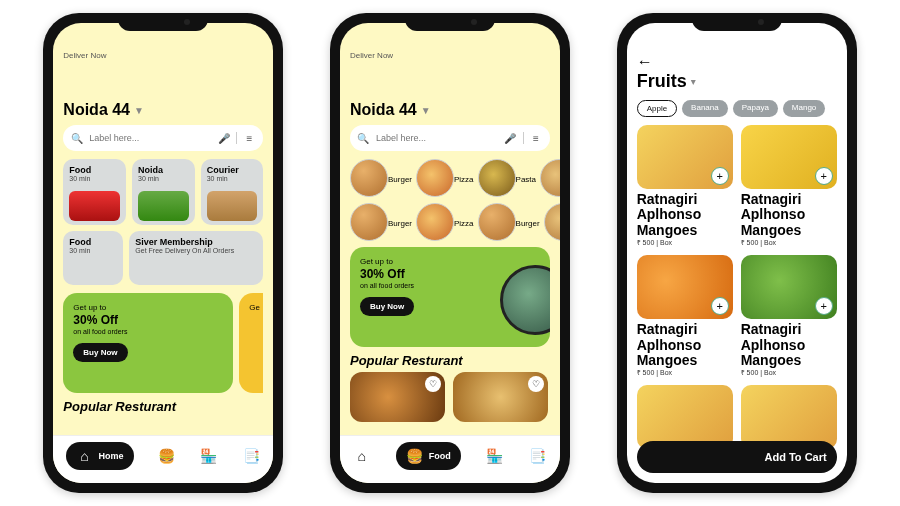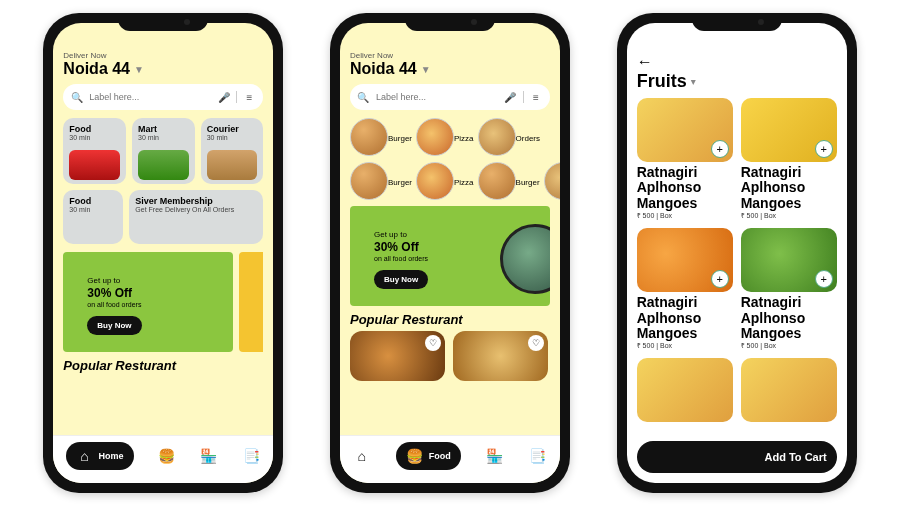--- a/index.html
+++ b/index.html
@@ -3,38 +3,38 @@
 <meta charset="utf-8">
 <style>
   * { box-sizing: border-box; margin: 0; padding: 0; font-family: -apple-system, Helvetica, Arial, sans-serif; }
   body { background: #fff; width: 900px; height: 506px; display: flex; justify-content: space-around; align-items: center; padding: 10px 20px; }
   .phone { width: 240px; height: 480px; background: #111; border-radius: 36px; padding: 10px; position: relative; box-shadow: 0 2px 10px rgba(0,0,0,.2); }
   .screen { width: 100%; height: 100%; background: #fef9c3; border-radius: 28px; overflow: hidden; position: relative; display: flex; flex-direction: column; }
   .notch { position: absolute; top: 0; left: 50%; transform: translateX(-50%); width: 90px; height: 18px; background: #111; border-radius: 0 0 12px 12px; z-index: 20; }
   .notch::after { content:""; position:absolute; right:18px; top:6px; width:6px; height:6px; border-radius:50%; background:#222; }
   .content { flex: 1; overflow: hidden; padding: 6px 10px 0; }
   .deliver { font-size: 8px; color: #555; margin-top: 22px; }
-  .loc-row { display: flex; align-items: center; gap: 4px; margin-bottom: 6px; }
+  .loc-row { display: flex; align-items: center; gap: 4px; margin-bottom: 6px; margin-top: 41px; }
   .loc { font-size: 16px; font-weight: 700; }
   .chev { font-size: 10px; color: #888; }
   .search { background: #fff; border-radius: 14px; height: 26px; display: flex; align-items: center; padding: 0 8px; gap: 6px; margin-bottom: 8px; }
   .search input { flex: 1; border: none; outline: none; font-size: 9px; background: transparent; }
   .sicon { width: 12px; height: 12px; display: flex; align-items: center; justify-content: center; font-size: 10px; color: #555; }
   .divider { width: 1px; height: 12px; background: #ccc; }
   .tiles { display: grid; grid-template-columns: 1fr 1fr 1fr; gap: 6px; margin-bottom: 6px; }
   .tile { background: #d9dcdc; border-radius: 10px; padding: 6px; height: 66px; position: relative; overflow: hidden; }
   .tile .t-title { font-size: 9px; font-weight: 700; }
   .tile .t-sub { font-size: 7px; color: #444; }
   .tile .ticon { position: absolute; bottom: 4px; left: 6px; right: 6px; height: 30px; border-radius: 6px; }
   .tiles2 { display: grid; grid-template-columns: 60px 1fr; gap: 6px; margin-bottom: 8px; }
   .member { background: #d9dcdc; border-radius: 10px; padding: 6px; height: 54px; }
   .member .mt { font-size: 9px; font-weight: 700; }
   .member .ms { font-size: 7px; color: #444; }
   .promo-row { display: flex; gap: 6px; overflow: hidden; margin-bottom: 6px; }
-  .promo { background: #8bc63f; border-radius: 4px; padding: 24px; min-width: 170px; height: 100px; position: relative; }
+  .promo { background: #8bc63f; border-radius: 14px; padding: 10px; min-width: 170px; height: 100px; position: relative; }
   .promo.yellow { background: #f4c430; min-width: 40px; }
   .promo .pl1 { font-size: 8px; }
   .promo .pl2 { font-size: 12px; font-weight: 800; margin: 1px 0; }
   .promo .pl3 { font-size: 7px; margin-bottom: 6px; }
   .promo .buy { background: #111; color: #fff; border: none; border-radius: 10px; padding: 5px 10px; font-size: 8px; font-weight: 600; }
   .promo .dish { position: absolute; right: -20px; top: 18px; width: 70px; height: 70px; border-radius: 50%; background: radial-gradient(circle at 40% 40%, #7a8, #354); border: 3px solid #222; }
   .sect-title { font-size: 13px; font-weight: 700; margin: 4px 0 4px; font-style: italic; }
   .bottom-nav { background: #fff; height: 48px; display: flex; align-items: center; justify-content: space-around; padding-bottom: 8px; border-top: 1px solid #eee; }
   .nav-pill { background: #111; color: #fff; border-radius: 14px; padding: 5px 10px; display: flex; align-items: center; gap: 5px; font-size: 9px; font-weight:600; }
   .nav-ico { width: 18px; height: 18px; display: flex; align-items: center; justify-content: center; font-size: 14px; }
@@ -95,21 +95,21 @@
         <span class="divider"></span>
         <span class="sicon">≡</span>
       </div>
       <div class="tiles">
         <div class="tile">
           <div class="t-title">Food</div>
           <div class="t-sub">30 min</div>
           <div class="ticon ic-food"></div>
         </div>
         <div class="tile">
-          <div class="t-title">Mart</div>
+          <div class="t-title">Noida</div>
           <div class="t-sub">30 min</div>
           <div class="ticon ic-mart"></div>
         </div>
         <div class="tile">
           <div class="t-title">Courier</div>
           <div class="t-sub">30 min</div>
           <div class="ticon ic-courier"></div>
         </div>
       </div>
       <div class="tiles2">
@@ -166,20 +166,24 @@
       <div class="cat-grid">
         <div class="cat">
             <div class="cat-circ"></div>
             <span class="cat-lbl">Burger</span>
           </div>
         <div class="cat">
             <div class="cat-circ pizza"></div>
             <span class="cat-lbl">Pizza</span>
           </div>
         <div class="cat">
+            <div class="cat-circ pasta"></div>
+            <span class="cat-lbl">Pasta</span>
+          </div>
+        <div class="cat">
             <div class="cat-circ sand"></div>
             <span class="cat-lbl">Orders</span>
           </div>
       </div>
       <div class="cat-grid">
         <div class="cat">
             <div class="cat-circ"></div>
             <span class="cat-lbl">Burger</span>
           </div>
         <div class="cat">
@@ -233,20 +237,26 @@
   <div class="notch"></div>
   <div class="screen" style="background:#fff">
     <div class="content" style="position:relative;height:100%">
       <div class="p3-head">
         <span class="back">←</span>
       </div>
       <div class="loc-row" style="margin-top:2px">
         <span class="fr-title">Fruits</span>
         <span class="chev">▾</span>
       </div>
+      <div class="chips">
+        <span class="chip sel">Apple</span>
+        <span class="chip">Banana</span>
+        <span class="chip">Papaya</span>
+        <span class="chip">Mango</span>
+      </div>
       <div class="prod-grid">
         <div class="prod">
           <div class="prod-img mango">
               <div class="plus">+</div>
             </div>
           <div class="prod-name">Ratnagiri Aplhonso Mangoes</div>
           <div class="prod-price">₹ 500 | Box</div>
         </div>
         <div class="prod">
           <div class="prod-img banana">

